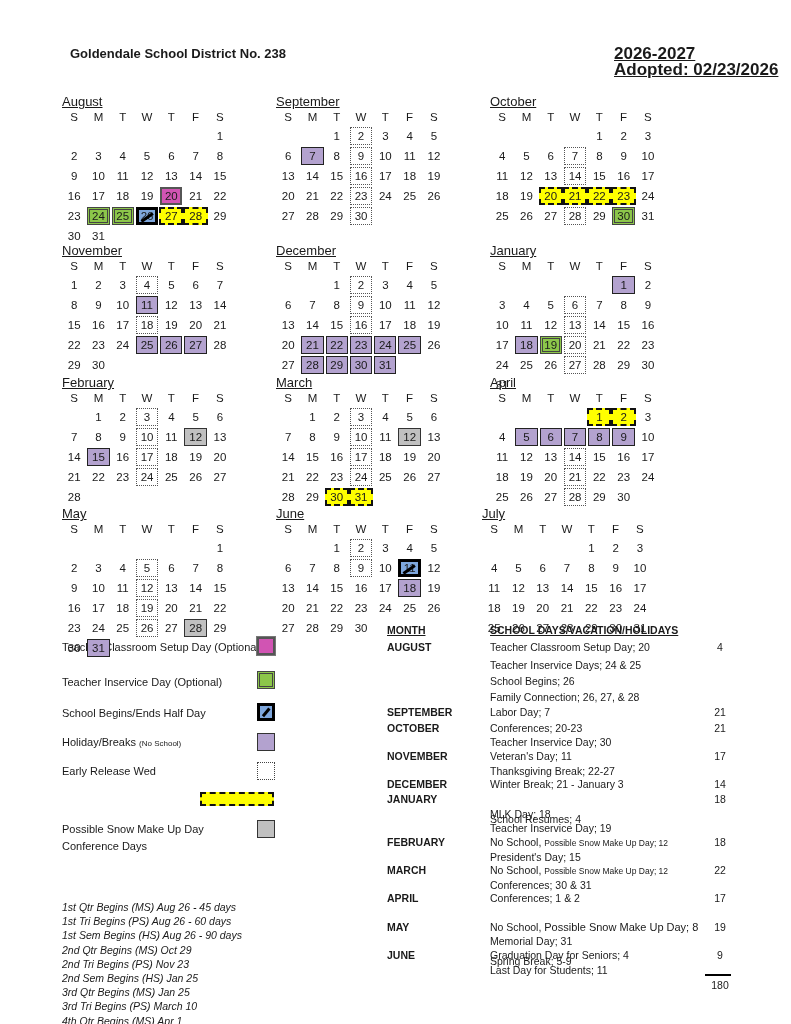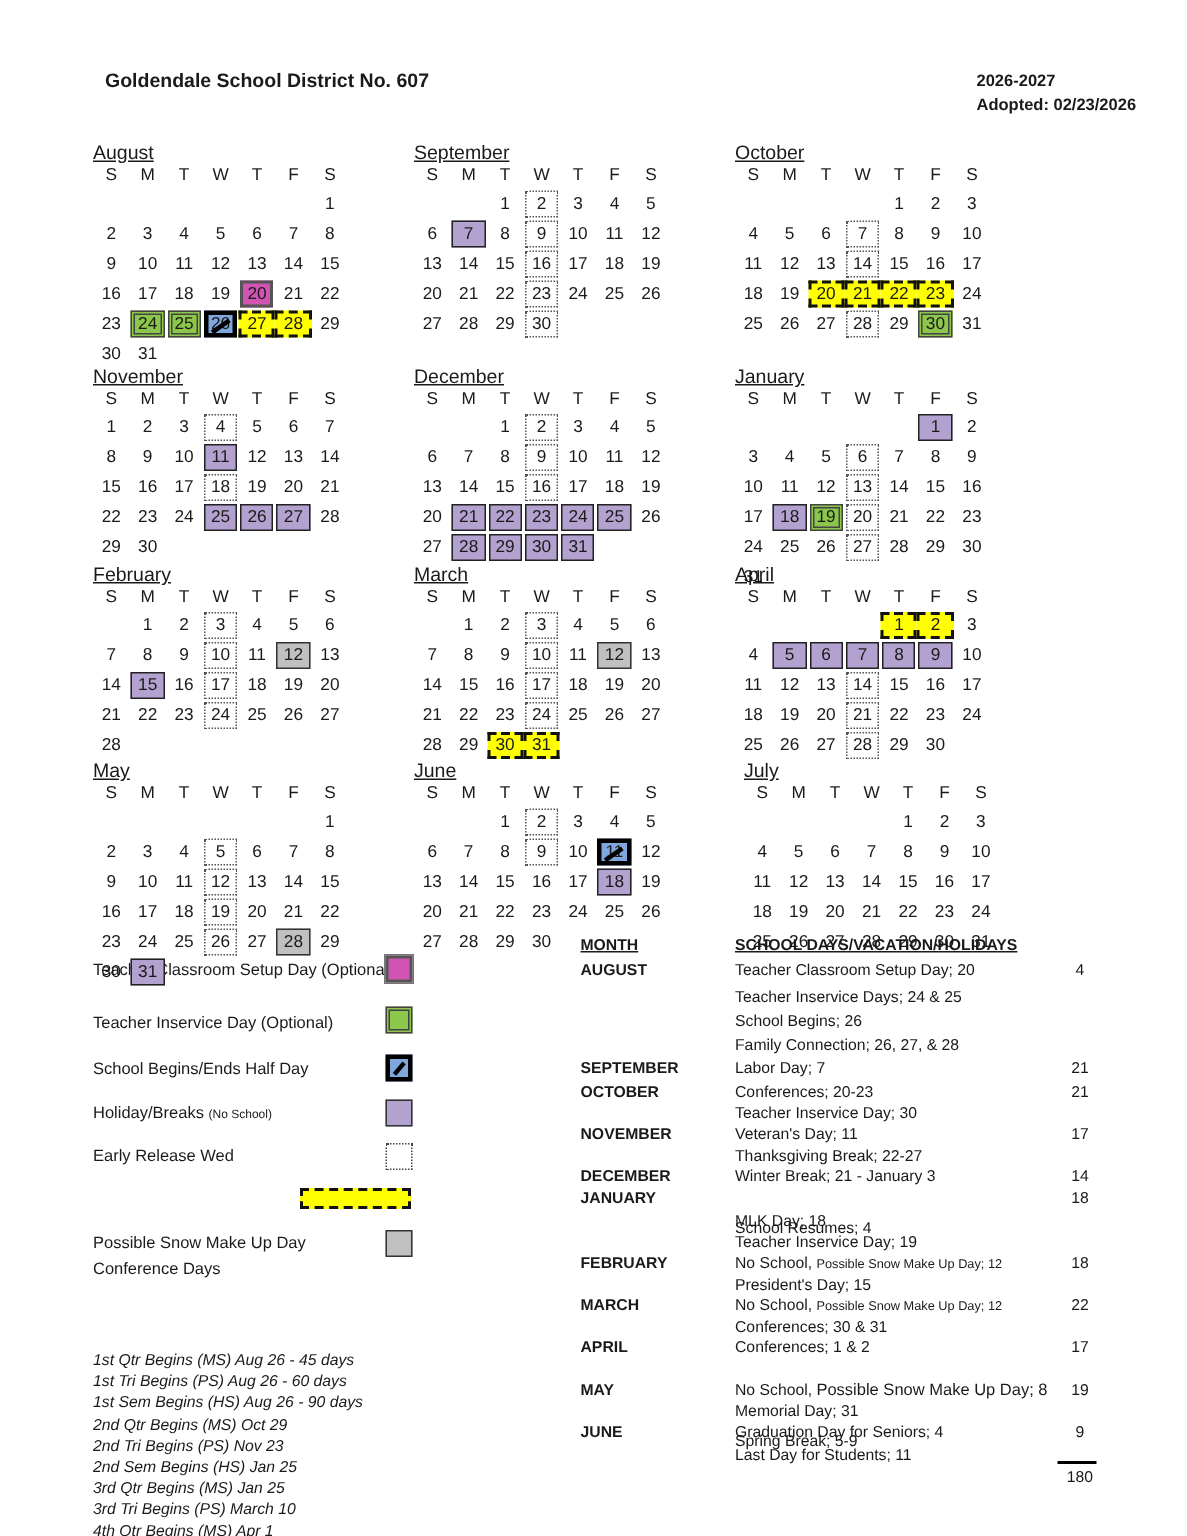--- a/index.html
+++ b/index.html
@@ -1,18 +1,18 @@
 <!DOCTYPE html>
 <html><head>
 <meta charset="utf-8">
 <style>
   * { box-sizing: border-box; margin: 0; padding: 0; }
   body { width: 791px; height: 1024px; background: #fff; font-family: "Liberation Sans", sans-serif; color: #1a1a1a; position: relative; overflow: hidden; }
   .hdr-left { position: absolute; left: 70px; top: 46px; font-weight: bold; font-size: 13px; }
-  .hdr-right { position: absolute; left: 651px; top: 46px; font-weight: bold; font-size: 11px; line-height: 16px; }
+  .hdr-right { position: absolute; left: 614px; top: 46px; font-weight: bold; font-size: 17px; line-height: 16px; text-decoration: underline; }
   .month { position: absolute; width: 170px; }
   .month-title { font-size: 13px; text-decoration: underline; height: 14px; line-height: 14px; }
   .grid { display: grid; grid-template-columns: repeat(7, 24.3px); }
   .dow, .day { height: 17px; line-height: 17px; text-align: center; font-size: 11.5px; position: relative; }
   .day.rowtall { height: 20px; line-height: 20px; }
   .day span { position: relative; z-index: 2; }
   .mk::before { content: ""; position: absolute; left: 1px; right: 1px; top: 1px; bottom: 1px; z-index: 1; }
   .holiday::before { background: #b3a2cf; border: 1.5px solid #222; }
   .setup::before { background: #d154b3; border: 2px double #555; }
   .inservice::before { background: #8cc64a; border: 3px double #444; }
@@ -36,21 +36,21 @@
   .sched { position: absolute; font-size: 10.5px; }
   .sched-h { font-weight: bold; text-decoration: underline; }
   .sm-month { position: absolute; left: 387px; font-weight: bold; font-size: 10.5px; }
   .sm-text { position: absolute; left: 490px; font-size: 10.5px; }
   .sm-days { position: absolute; left: 700px; width: 40px; text-align: center; font-size: 10.5px; }
   .total-line { position: absolute; left: 705px; top: 974px; width: 26px; border-top: 2px solid #000; }
 </style>
 </head>
 <body>
 
-<div class="hdr-left">Goldendale School District No. 607</div>
+<div class="hdr-left">Goldendale School District No. 238</div>
 <div class="hdr-right">
   <div>2026-2027</div>
   <div>Adopted: 02/23/2026</div>
 </div>
 
 <div id="months">
     <div class="month" style="left: 62px; top: 95px;">
       <div class="month-title">August</div>
       <div class="grid">
         <div class="dow">S</div>
@@ -581,21 +581,21 @@
         <div class="day rowtall"><span>26</span></div>
         <div class="day rowtall"><span>27</span></div>
         <div class="day rowtall"><span>28</span></div>
         <div class="day rowtall"><span>29</span></div>
         <div class="day rowtall"><span>30</span></div>
         <div class="day rowtall"></div>
         <div class="day rowtall"></div>
         <div class="day rowtall"></div>
       </div>
     </div>
-    <div class="month" style="left: 496px; top: 507px;">
+    <div class="month" style="left: 482px; top: 507px;">
       <div class="month-title">July</div>
       <div class="grid">
         <div class="dow">S</div>
         <div class="dow">M</div>
         <div class="dow">T</div>
         <div class="dow">W</div>
         <div class="dow">T</div>
         <div class="dow">F</div>
         <div class="dow">S</div>
         <div class="day rowtall"></div>

